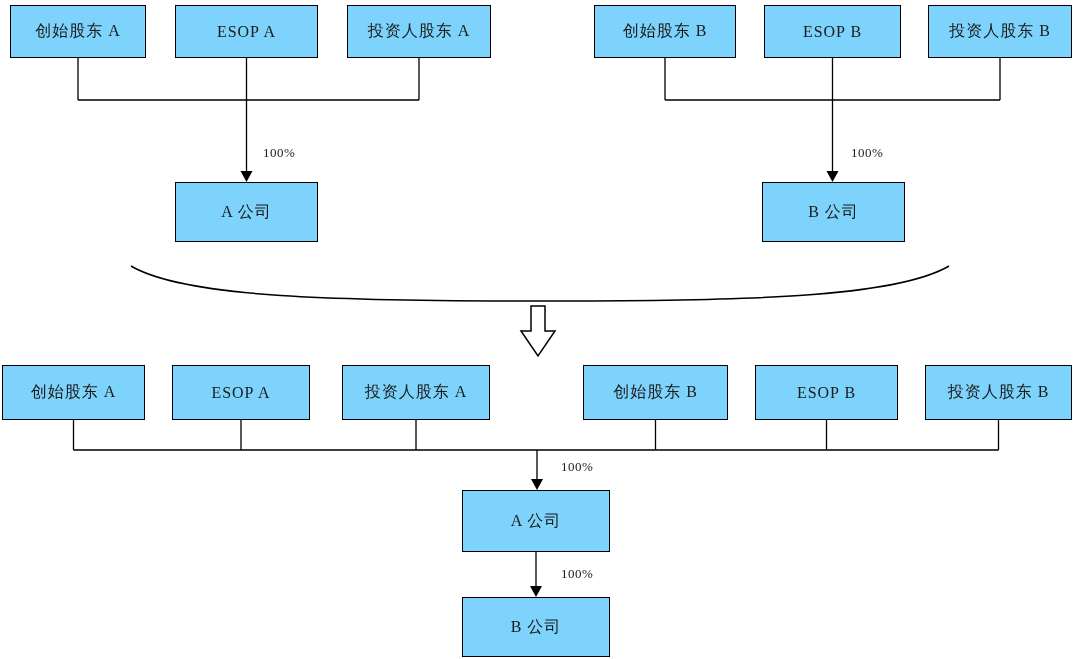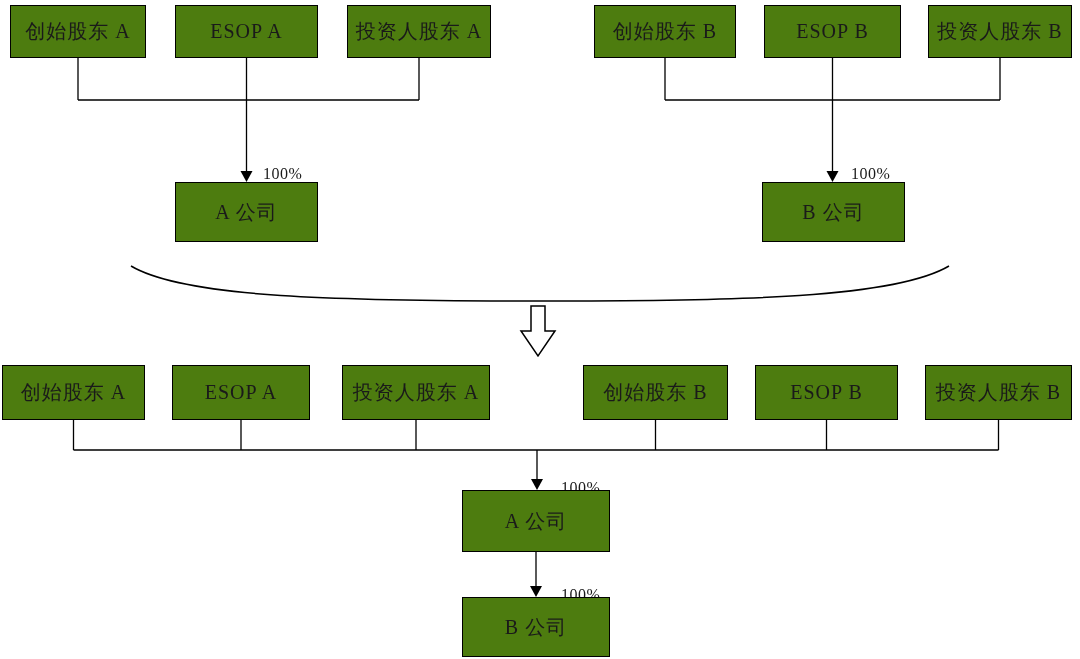--- a/index.html
+++ b/index.html
@@ -21,33 +21,32 @@
     left: 0;
     top: 0;
     width: 1080px;
     height: 659px;
     pointer-events: none;
   }
   .node {
     position: absolute;
     box-sizing: border-box;
     border: 1.5px solid #000000;
-    background: #4d7c0f;
+    background: #7dd3fc;
     display: flex;
     align-items: center;
     justify-content: center;
-    font-size: 20px;
+    font-size: 16px;
     letter-spacing: 1px;
     white-space: nowrap;
   }
   .pct {
     position: absolute;
-    font-size: 16px;
+    font-size: 13px;
     letter-spacing: 0.5px;
-    margin-top: 20px;
   }
 </style>
 </head>
 <body>
 
 <div class="canvas">
 
   <svg class="connector-layer" viewBox="0 0 1080 659" xmlns="http://www.w3.org/2000/svg">
 
     <g stroke="#000000" stroke-width="1.3" fill="none">

